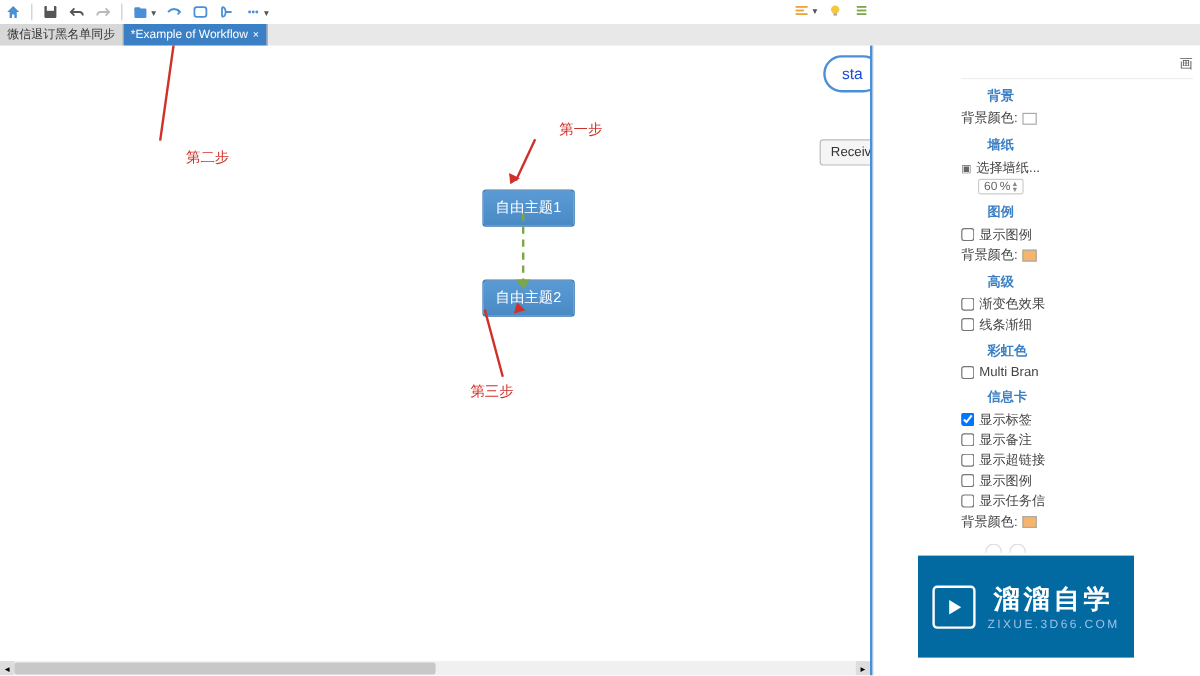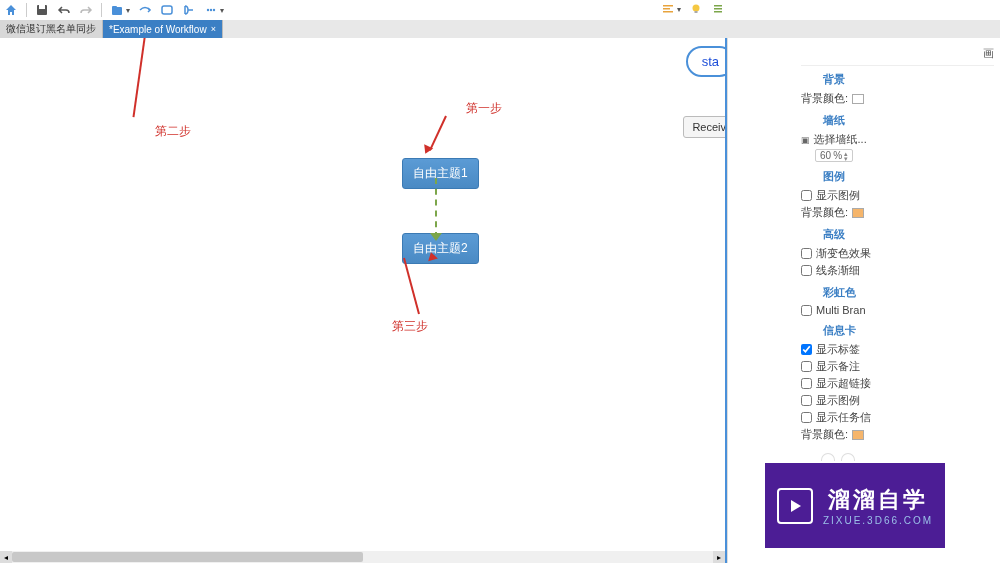--- a/index.html
+++ b/index.html
@@ -43,21 +43,21 @@
     .panel-header { color: #555; font-size: 11px; padding: 4px 0; text-align: right; border-bottom: 1px solid #eee; }
     .section-title { color: #3b7fc4; font-weight: bold; margin-top: 6px; margin-bottom: 3px; font-size: 11px; margin-left: 22px; }
     .row { display: flex; align-items: center; gap: 4px; padding: 1px 0; color: #444; }
     .row input[type="checkbox"] { width: 11px; height: 11px; }
     .swatch { width: 12px; height: 10px; border: 1px solid #aaa; display: inline-block; }
     .swatch.orange { background: #f5b56b; }
     .pct-box { display: inline-flex; align-items: center; border: 1px solid #ccc; border-radius: 2px; padding: 0 4px; font-size: 10px; color: #666; gap: 2px; }
     .pct-box .adj { display: flex; flex-direction: column; line-height: 5px; font-size: 7px; color: #888; }
     .tree-toggle { font-size: 9px; color: #666; }
     
-    .watermark { position: absolute; right: 55px; bottom: 15px; width: 180px; height: 85px; background: #4c1d95; display: flex; align-items: center; justify-content: center; gap: 10px; }
+    .watermark { position: absolute; right: 55px; bottom: 15px; width: 180px; height: 85px; background: #0369a1; display: flex; align-items: center; justify-content: center; gap: 10px; }
     .wm-icon { width: 36px; height: 36px; border: 2px solid #fff; border-radius: 4px; display: flex; align-items: center; justify-content: center; }
     .wm-icon svg { fill: #fff; }
     .wm-text { display: flex; flex-direction: column; align-items: center; }
     .wm-main { color: #fff; font-size: 22px; font-weight: bold; letter-spacing: 3px; }
     .wm-sub { color: #9bc0e8; font-size: 10px; letter-spacing: 2px; }
     .wm-dots { position: absolute; right: 145px; bottom: 102px; display: flex; gap: 6px; }
     .wm-dot { width: 14px; height: 8px; border: 1px solid #ddd; border-radius: 7px 7px 0 0; border-bottom: none; }
   </style>
 </head>
 <body>

